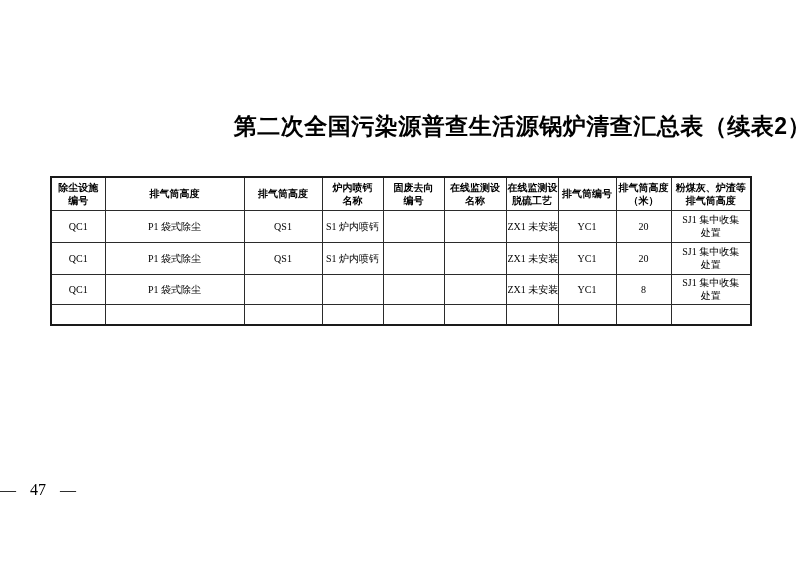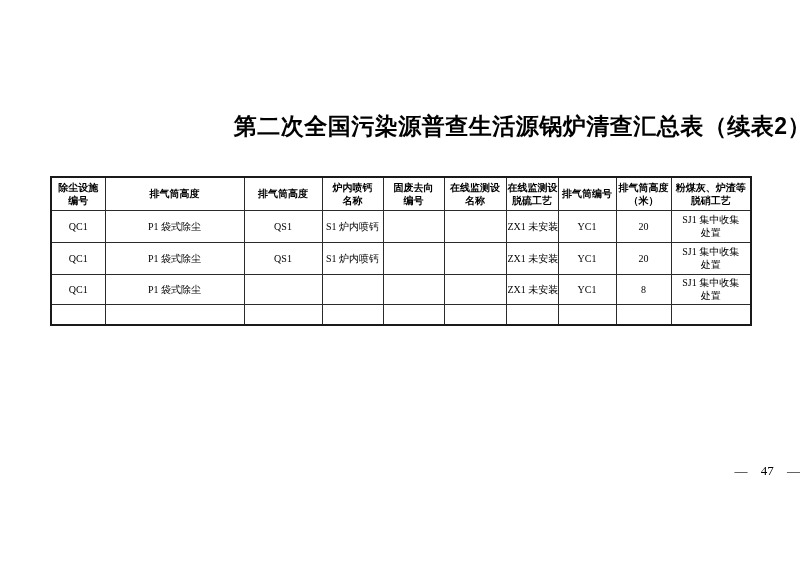--- a/index.html
+++ b/index.html
@@ -47,25 +47,25 @@
   .summary th {
     font-weight: bold;
   }
   .summary tr.hdr { height: 33px; padding-left: 18px; }
   .summary tr.r0  { height: 32px; }
   .summary tr.r1  { height: 32px; }
   .summary tr.r2  { height: 30px; }
   .summary tr.r3  { height: 21px; }
   .page-number {
     position: absolute;
-    top: 463px;
+    top: 481px;
     left: 0;
     width: 100%;
-    text-align: right;
-    font-size: 13px;
+    text-align: left;
+    font-size: 16px;
     word-spacing: 10px;
   }
 </style>
 </head>
 <body>
 
 <div class="doc-title">第二次全国污染源普查生活源锅炉清查汇总表（续表2）</div>
 
 <table class="summary">
   <colgroup>
@@ -91,21 +91,21 @@
         <th>固废去向
 编号</th>
         <th>在线监测设
 名称</th>
         <th>在线监测设
 脱硫工艺</th>
         <th>排气筒编号</th>
         <th>排气筒高度
 （米）</th>
         <th>粉煤灰、炉渣等
-脱硝工艺</th>
+排气筒高度</th>
       </tr>
     </thead>
   <tbody>
       <tr class="r0">
         <td>QC1</td>
         <td>P1 袋式除尘</td>
         <td>QS1</td>
         <td>S1 炉内喷钙</td>
         <td></td>
         <td></td>

